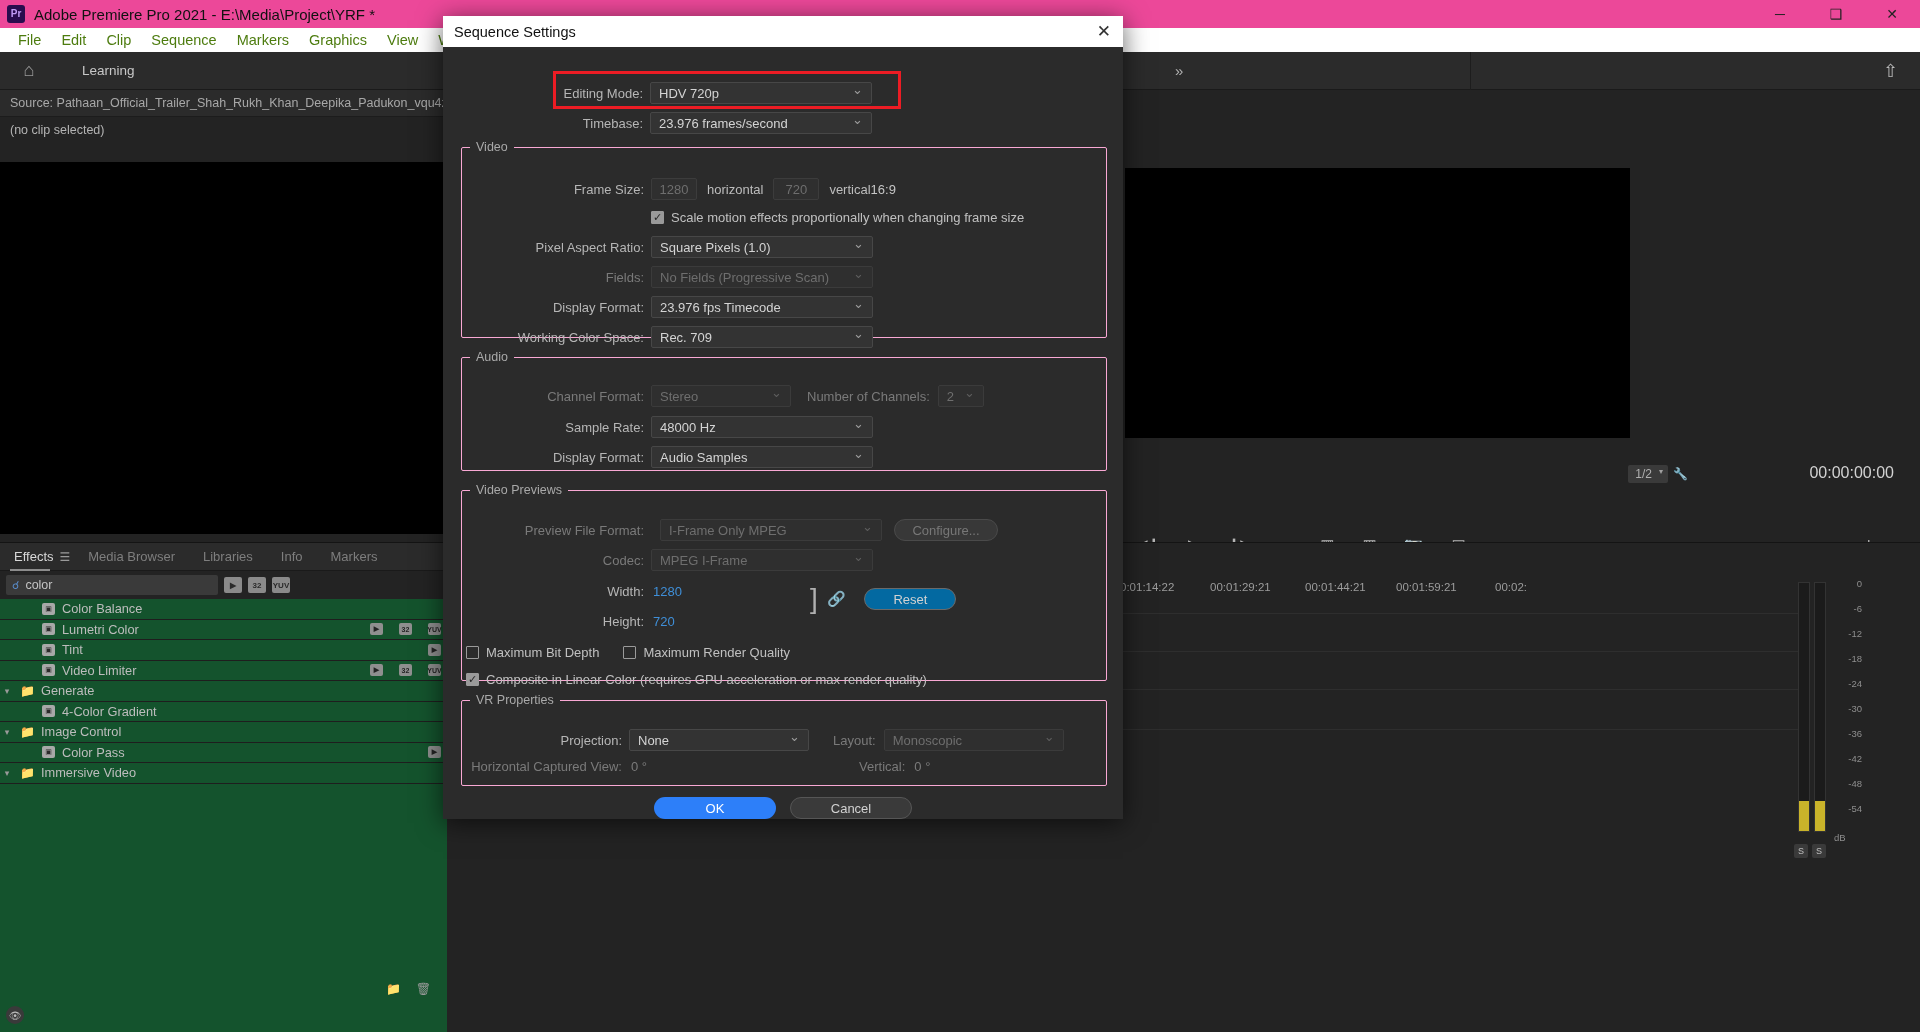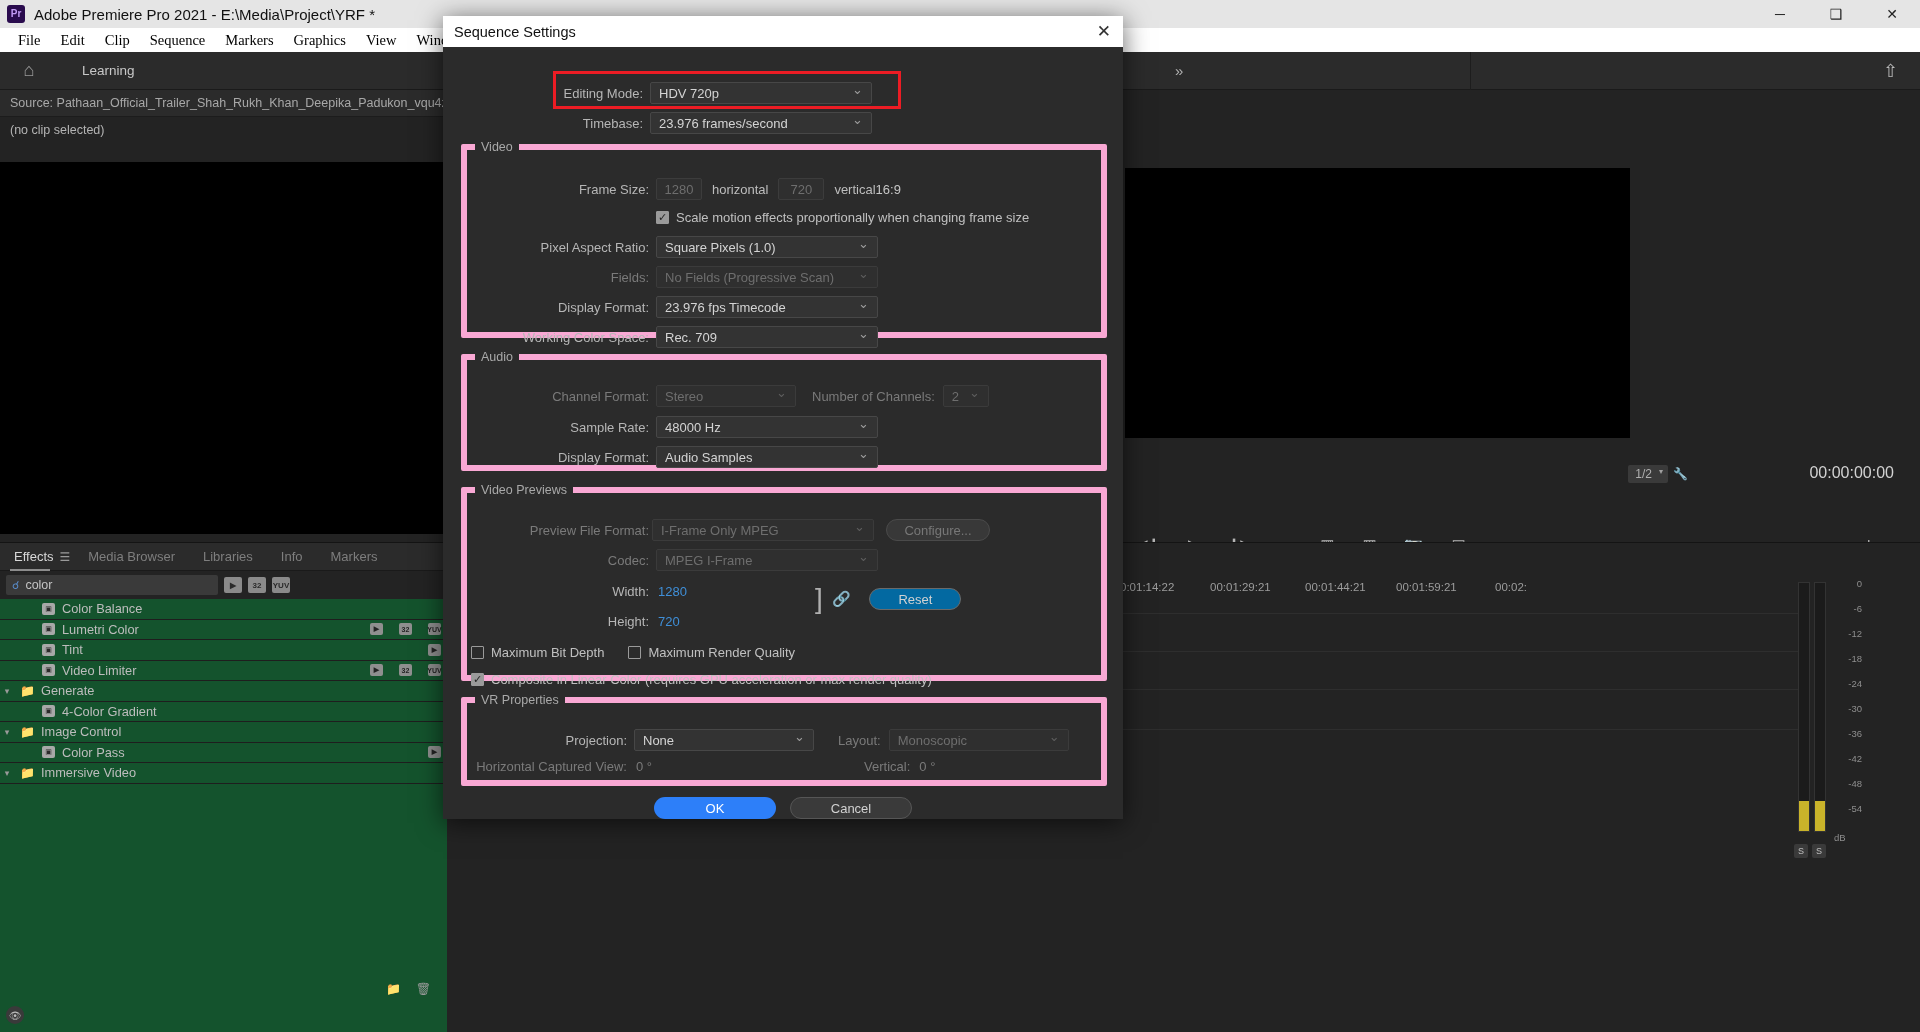--- a/index.html
+++ b/index.html
@@ -7,41 +7,41 @@
     width: 1920px; height: 1032px;
     background: #191919;
     font-family: "Liberation Sans", sans-serif;
     overflow: hidden;
   }
   body { position: relative; }
 
   
   .titlebar {
     position: absolute; left: 0; top: 0; width: 1920px; height: 28px;
-    background: #e5e5e5; display: flex; align-items: center;
+    background: #ec4899; display: flex; align-items: center;
   }
   .pr-logo {
     width: 18px; height: 18px; margin-left: 7px; margin-right: 9px;
     background: #2a0c4e; border-radius: 3px; color: #c39bf5;
     font-size: 10px; font-weight: bold; line-height: 18px; text-align: center;
     font-family: "Liberation Sans", sans-serif;
   }
   .title-text { font-size: 15px; color: #111; }
   .win-btns { margin-left: auto; display: flex; height: 28px; }
   .win-btn {
     width: 56px; height: 28px; display: flex; align-items: center; justify-content: center;
     color: #222; font-size: 14px;
   }
 
   
   .menubar {
     position: absolute; left: 0; top: 28px; width: 1920px; height: 24px;
     background: #ffffff; display: flex; align-items: center; padding-left: 8px;
   }
-  .menu-item { font-size: 14.5px; color: #000000; padding: 0 10px; line-height: 24px; font-family: Liberation Serif, serif; }
+  .menu-item { font-size: 14.5px; color: #4d7c0f; padding: 0 10px; line-height: 24px; }
 
   
   .workspace { position: absolute; left: 0; top: 52px; width: 1920px; height: 980px; background: #232323; }
 
   .topbar {
     position: absolute; left: 0; top: 0; width: 1920px; height: 38px;
     background: #2b2b2b; border-bottom: 1px solid #1a1a1a;
     display: flex; align-items: center;
   }
   .home-icon { margin-left: 18px; width: 22px; height: 22px; color: #9a9a9a; font-size: 18px; display:flex; align-items:center; justify-content:center;}
@@ -151,21 +151,21 @@
   }
   .sel::after { content:'\2304'; position:absolute; right:8px; top:-1px; font-size:13px; color:#9d9d9d;}
   .sel.disabled { background:#2f2f2f; border-color:#3b3b3b; color:#6e6e6e; }
   .sel.disabled::after { color:#5e5e5e; }
   .numbox {
     background:#2f2f2f; border:1px solid #3c3c3c; border-radius:2px; height:22px;
     display:flex; align-items:center; justify-content:center; font-size:13px; color:#6e6e6e;
   }
 
   fieldset.grp {
-    position:absolute; border:6px solid #f9a8d4; border-radius:2px;
+    position:absolute; border:1px solid #f9a8d4; border-radius:2px;
     padding:0; margin:0;
   }
   fieldset.grp > legend { font-size:12.5px; color:#a9a9a9; padding: 0 6px; margin-left:8px; }
 
   .cbx { width:13px; height:13px; border:1px solid #9a9a9a; background:#2b2b2b; border-radius:1px; display:inline-flex; align-items:center; justify-content:center;}
   .cbx.checked { background:#9a9a9a; }
   .cbx.checked::after { content:'\2713'; font-size:11px; color:#262626; line-height:1; }
   .cbx-lbl { font-size:13px; color:#c0c0c0; margin-left:7px; }
 
   .highlight-box {
@@ -491,21 +491,21 @@
           <span>Audio Samples</span>
         </div>
       </div>
     </fieldset>
 
     <fieldset class="grp" style="left:18px; top:436px; width:646px; height:198px;">
       <legend>Video Previews</legend>
 
       <div class="row" style="position:absolute; left:0; top:18px; width:646px;">
         <div class="lbl dim" style="width:182px;">Preview File Format:</div>
-        <div class="sel disabled" style="width:222px; margin-left:3px;">
+        <div class="sel disabled" style="width:222px; margin-left:16px;">
           <span>I-Frame Only MPEG</span>
         </div>
         <div class="btn btn-config" style="margin-left:12px;">Configure...</div>
       </div>
 
       <div class="row" style="position:absolute; left:0; top:48px; width:646px;">
         <div class="lbl dim" style="width:182px;">Codec:</div>
         <div class="sel disabled" style="width:222px; margin-left:7px;">
           <span>MPEG I-Frame</span>
         </div>

